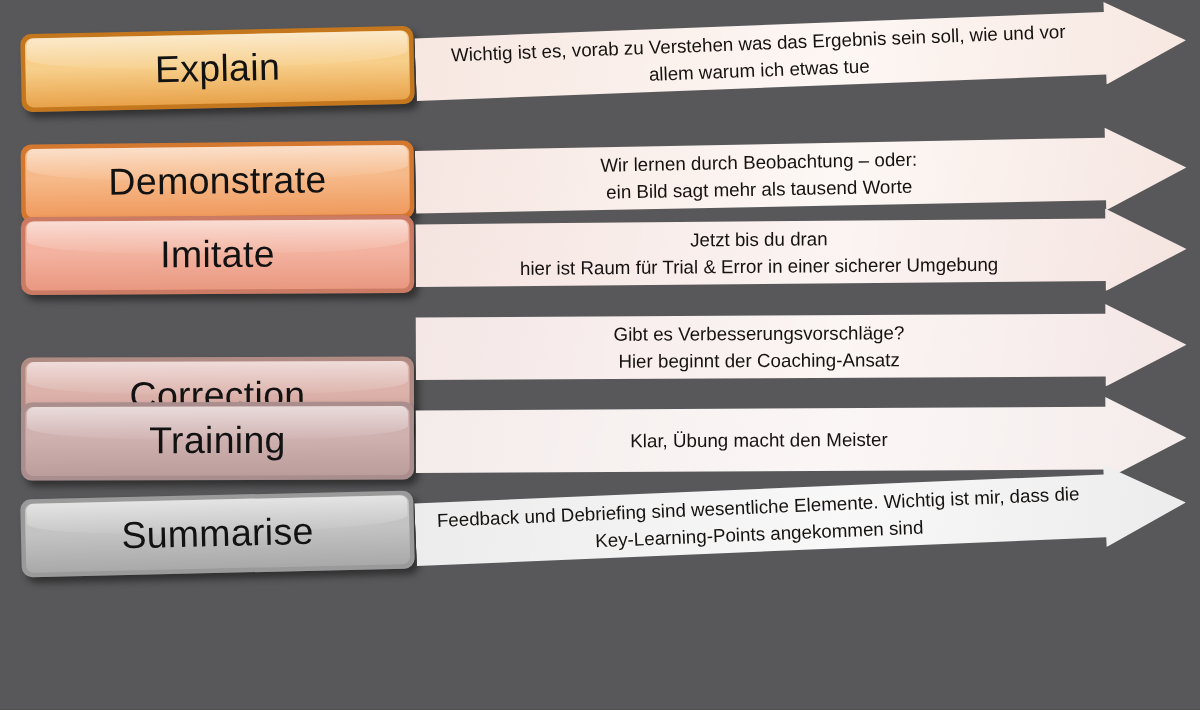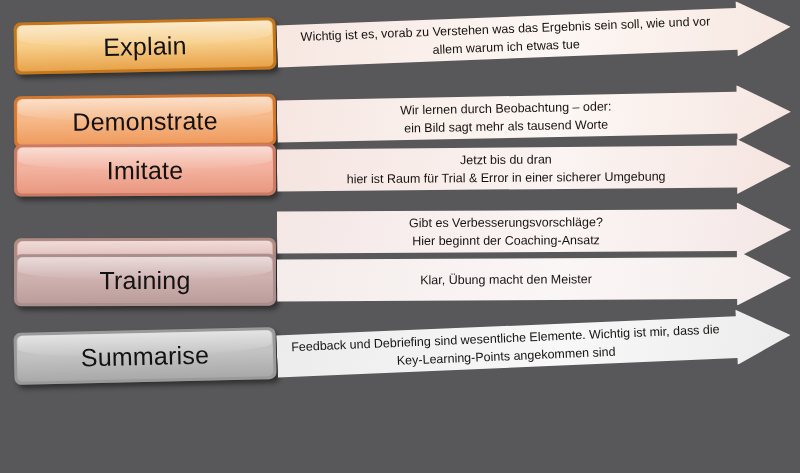--- a/index.html
+++ b/index.html
@@ -151,21 +151,21 @@
         <span class="stage-label">Correction</span>
       </div>
       <div class="arrow-wrap" style="transform: rotate(-0.3deg); transform-origin: left center;">
         <div class="arrow" style="background: linear-gradient(100deg, rgb(244, 231, 230) 0%, rgb(251, 245, 244) 55%, rgb(244, 231, 230) 100%);"></div>
         <div class="arrow-text">
           <span class="l1" style="display: block;">Gibt es Verbesserungsvorschläge?</span>
           <span class="l2">Hier beginnt der Coaching-Ansatz</span>
         </div>
       </div>
     </div>
-    <div class="row" style="top: 250px;">
+    <div class="row" style="top: 264px;">
       <div class="stage-box" style="background: linear-gradient(rgb(169, 142, 141), rgb(169, 142, 141)); transform: rotate(-0.165deg);">
         <div class="inner" style="background: linear-gradient(rgb(207, 177, 176) 0%, rgb(207, 177, 176) 45%, rgb(187, 157, 156) 100%);"></div>
         <div class="gloss"></div>
         <span class="stage-label">Training</span>
       </div>
       <div class="arrow-wrap" style="transform: rotate(-0.3deg); transform-origin: left center;">
         <div class="arrow" style="background: linear-gradient(100deg, rgb(244, 236, 235) 0%, rgb(251, 246, 246) 55%, rgb(244, 236, 235) 100%);"></div>
         <div class="arrow-text">
           <span class="l1" style="display: block;">Klar, Übung macht den Meister</span>
         </div>

